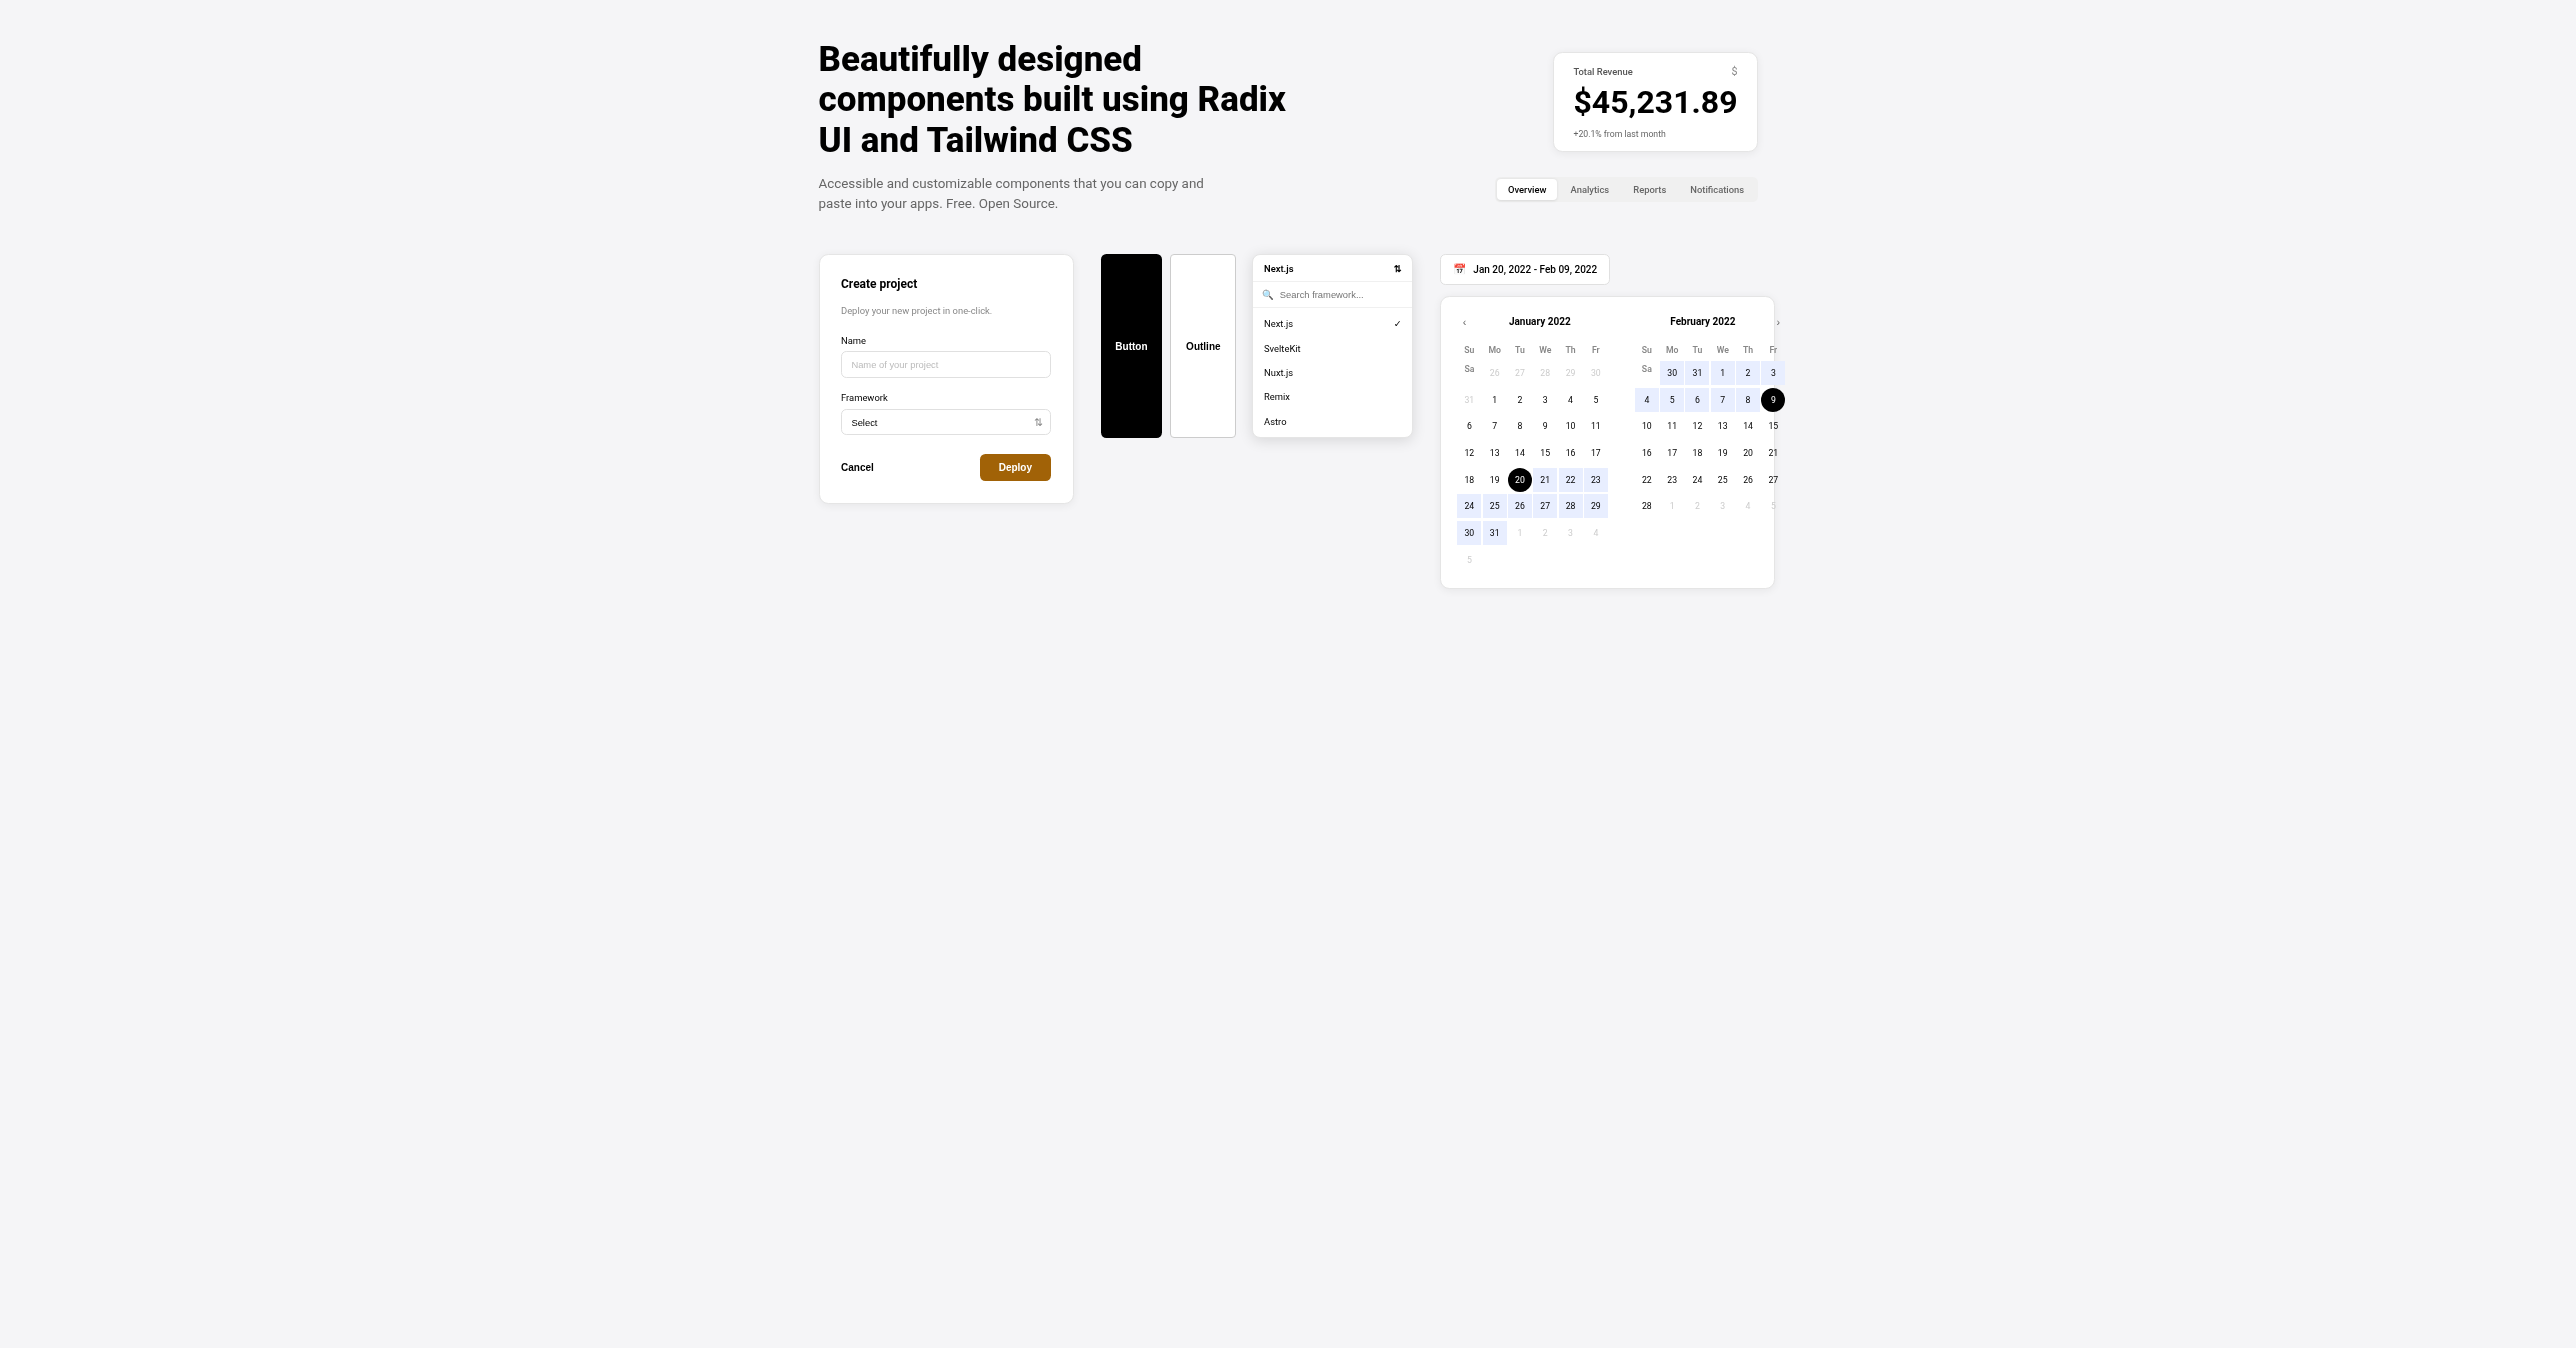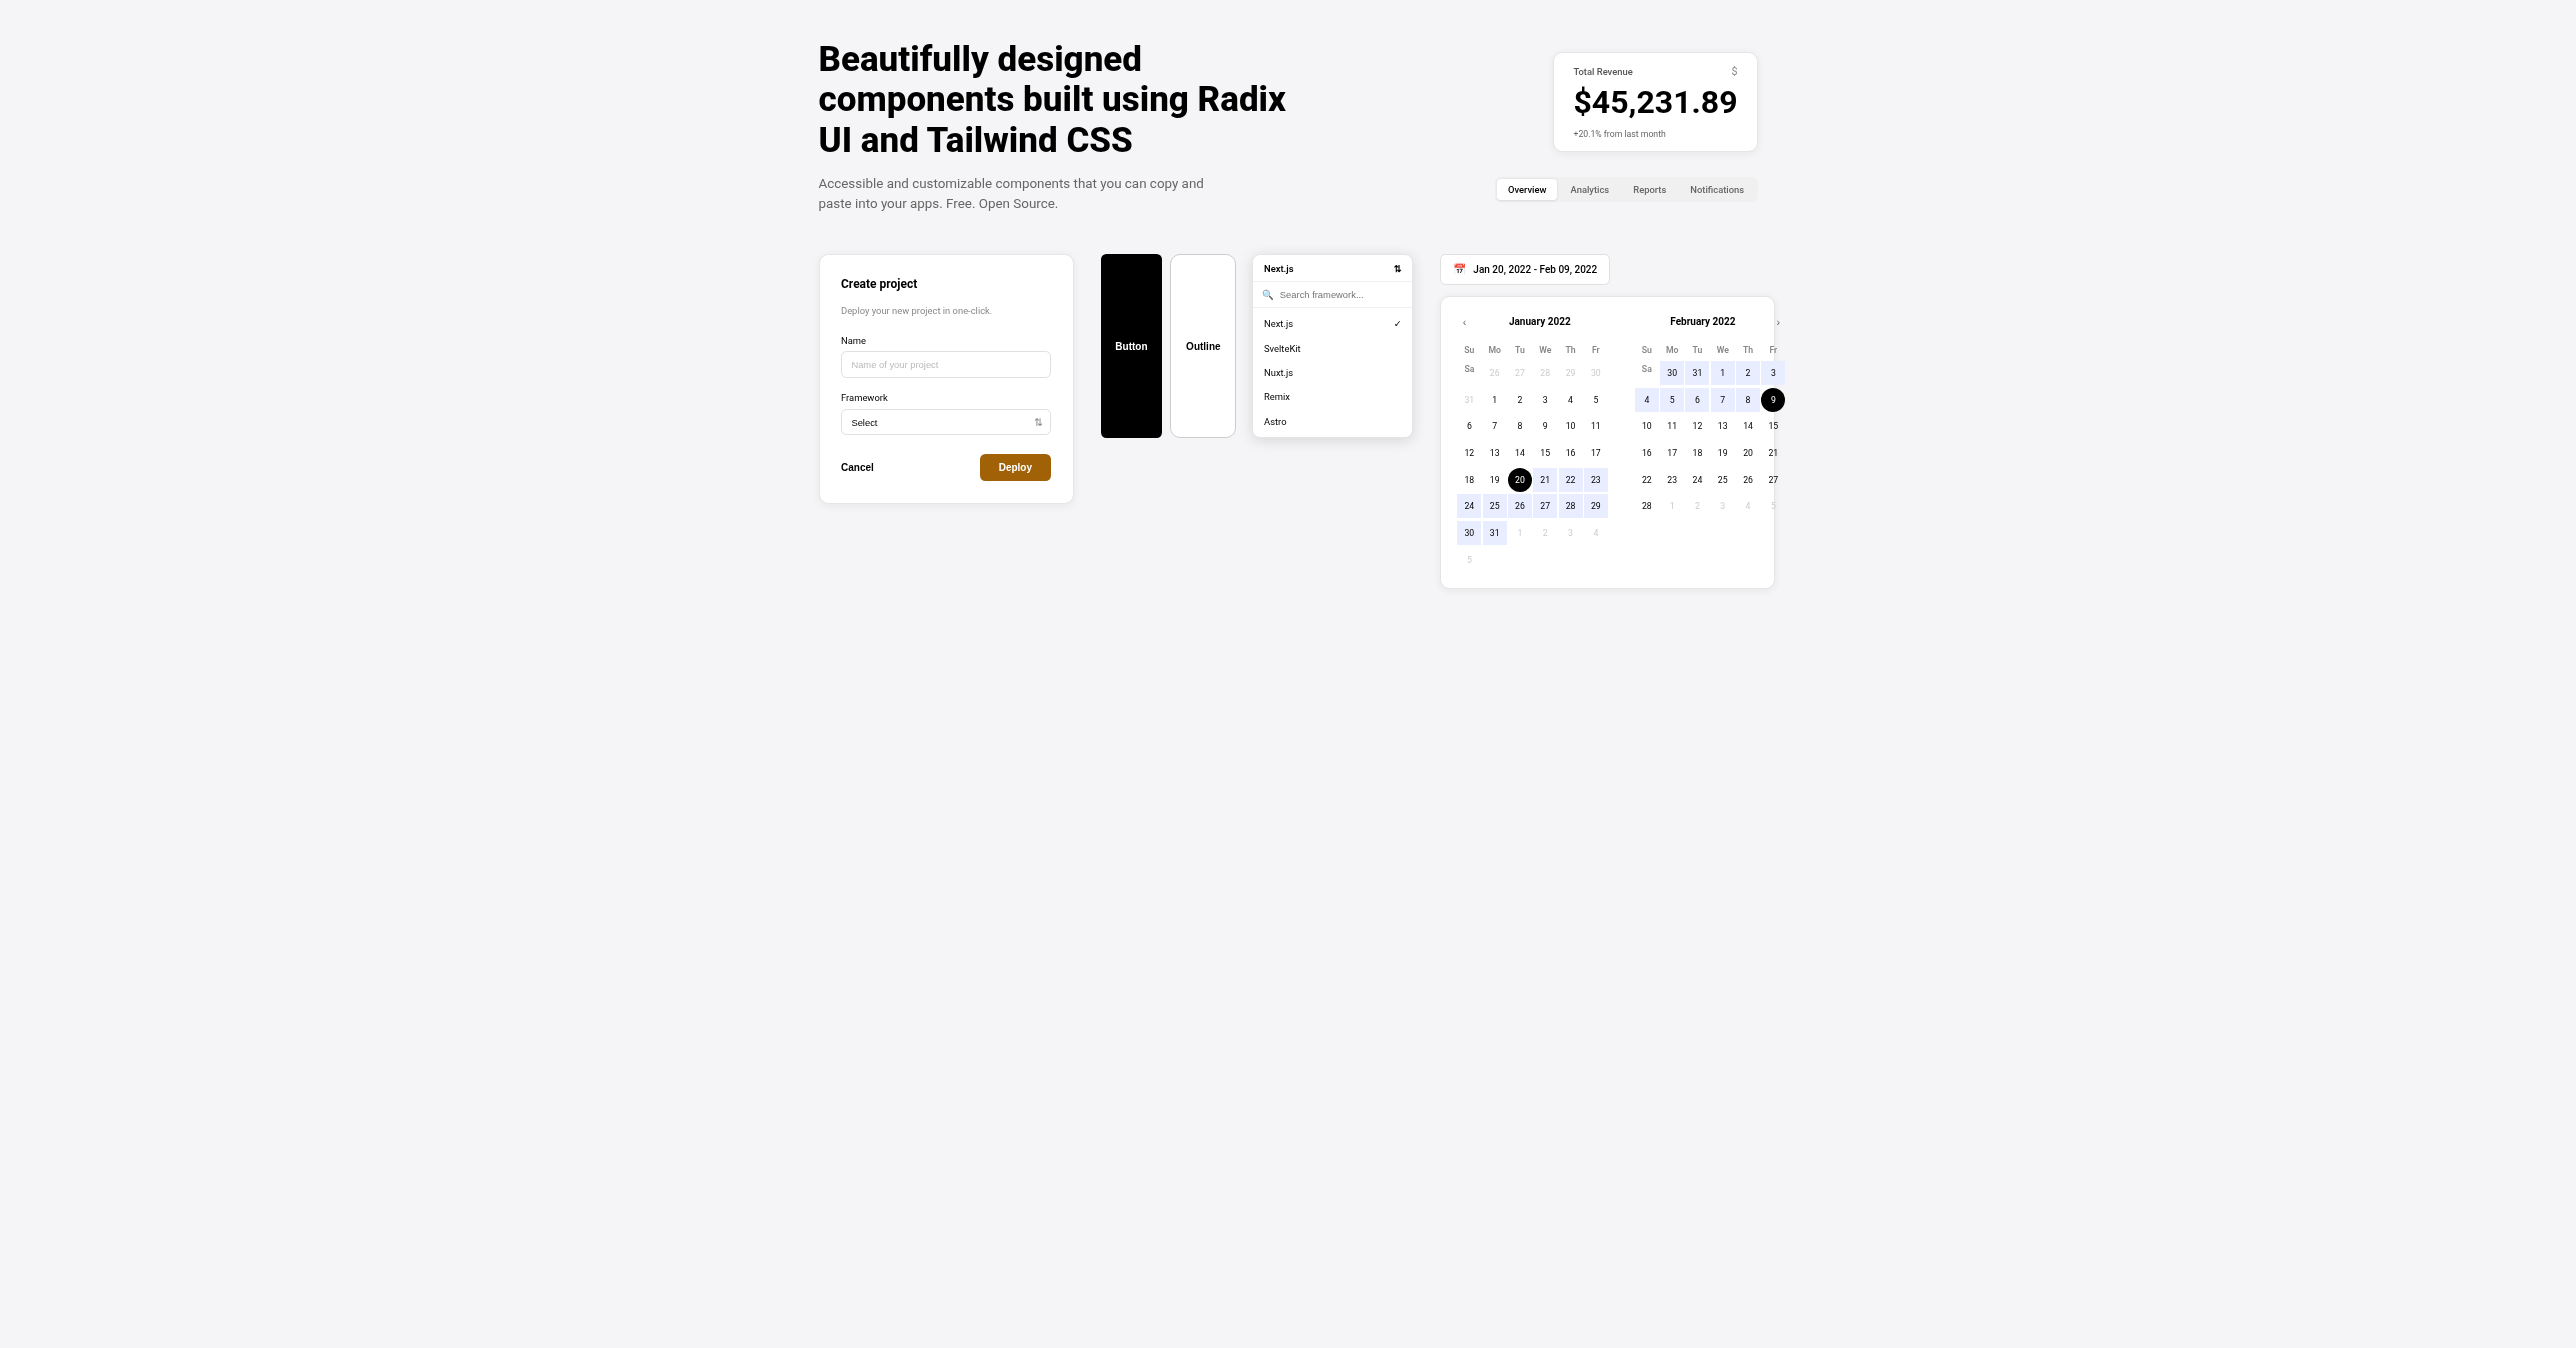--- a/index.html
+++ b/index.html
@@ -242,21 +242,21 @@
       padding: 7.4px 14.8px;
       font-size: 10px;
       font-weight: 600;
       cursor: pointer;
     }
 
     .demo-btn-outline {
       background: #fff;
       color: #000;
       border: 1px solid #ccc;
-      border-radius: 10px;
+      border-radius: 4px;
       padding: 7.4px 14.8px;
       font-size: 10px;
       font-weight: 600;
       cursor: pointer;
     }
 
     
     .dropdown-demo {
       background: #fff;
       border-radius: 8px;

